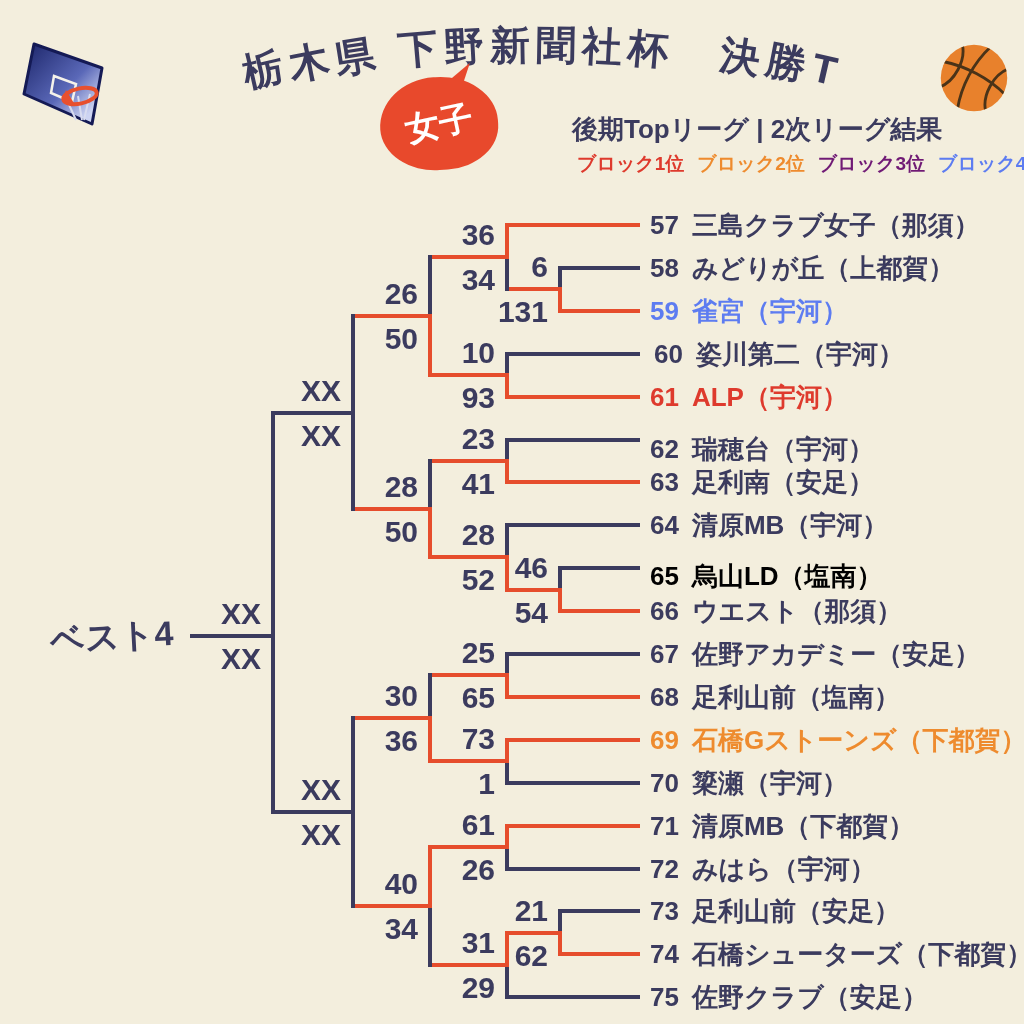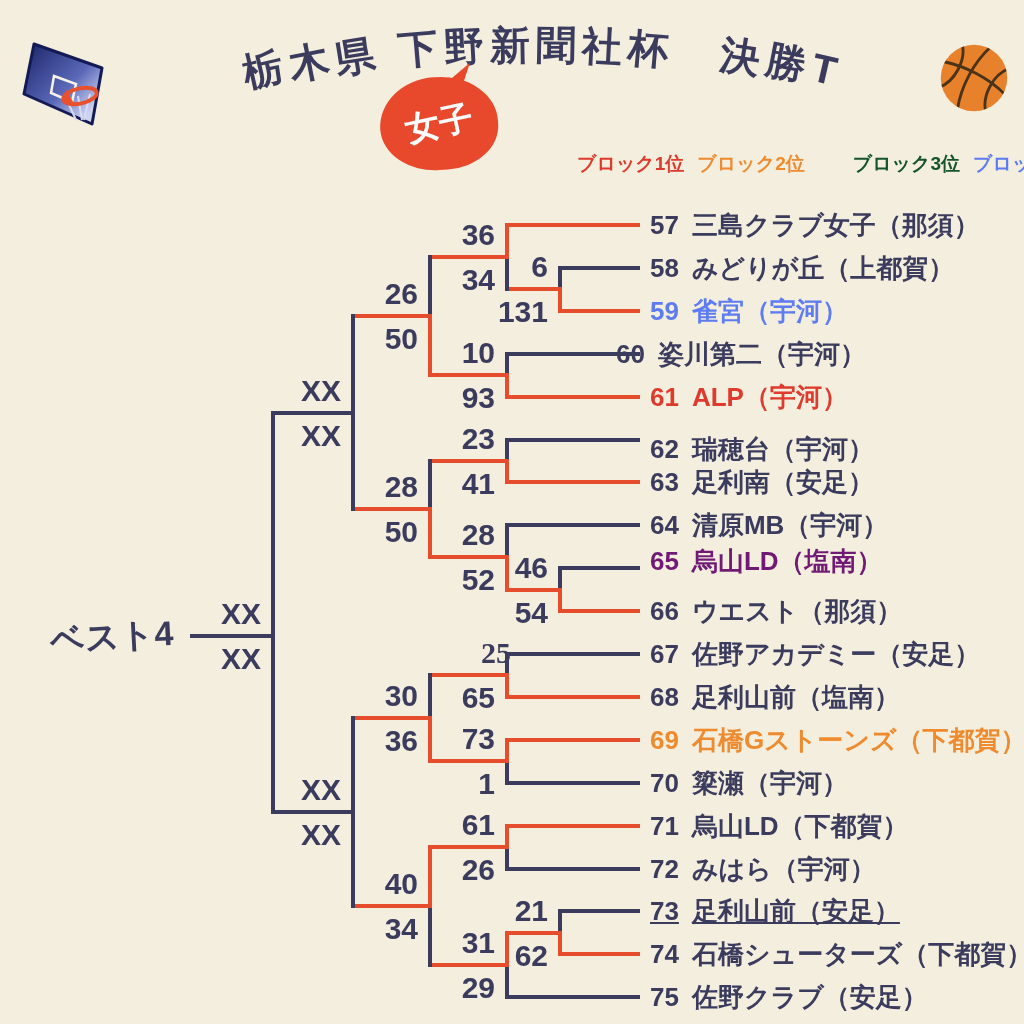--- a/index.html
+++ b/index.html
@@ -90,57 +90,58 @@
       <path d="M12,14 C24,27 24,53 12,66"></path>
       <path d="M68,14 C56,27 56,53 68,66"></path>
     </g>
   </svg>
 
   <div class="bubble-tail"></div>
   <div class="bubble">
     <div class="bubble-label">女子</div>
   </div>
 
-  <div id="legend"><span style="color: rgb(222, 58, 45);">ブロック1位</span><span style="color: rgb(238, 139, 46);">ブロック2位</span><span style="color: #14532d; margin-left: 35px;">ブロック3位</span><span style="color: rgb(93, 124, 241);">ブロック4位</span></div>
+  <div class="subtitle">後期Topリーグ | 2次リーグ結果</div>
+  <div id="legend"><span style="color: rgb(222, 58, 45);">ブロック1位</span><span style="color: rgb(238, 139, 46);">ブロック2位</span><span style="color: #701a75;">ブロック3位</span><span style="color: rgb(93, 124, 241);">ブロック4位</span></div>
 
   <div id="bracket">
       <div class="line" style="left: 505px; top: 223px; width: 135px; height: 4px; background: rgb(230, 77, 44);"></div>
       <div class="team" style="left: 650px; top: 208px; color: rgb(59, 59, 94);"><span class="tnum">57</span><span class="tname">三島クラブ女子（那須）</span></div>
       <div class="line" style="left: 558px; top: 265.9px; width: 82px; height: 4px; background: rgb(59, 59, 94);"></div>
       <div class="team" style="left: 650px; top: 250.9px; color: rgb(59, 59, 94);"><span class="tnum">58</span><span class="tname">みどりが丘（上都賀）</span></div>
       <div class="line" style="left: 558px; top: 308.8px; width: 82px; height: 4px; background: rgb(230, 77, 44);"></div>
       <div class="team" style="left: 650px; top: 293.8px; color: rgb(93, 124, 241);"><span class="tnum">59</span><span class="tname">雀宮（宇河）</span></div>
       <div class="line" style="left: 505px; top: 351.7px; width: 135px; height: 4px; background: rgb(59, 59, 94);"></div>
-      <div class="team" style="left: 616px; top: 336.7px; color: rgb(59, 59, 94); text-align: right;"><span class="tnum">60</span><span class="tname">姿川第二（宇河）</span></div>
+      <div class="team" style="left: 654px; top: 336.7px; color: rgb(59, 59, 94); text-align: right;"><span class="tnum">60</span><span class="tname">姿川第二（宇河）</span></div>
       <div class="line" style="left: 505px; top: 394.6px; width: 135px; height: 4px; background: rgb(230, 77, 44);"></div>
       <div class="team" style="left: 650px; top: 379.6px; color: rgb(222, 58, 45);"><span class="tnum">61</span><span class="tname">ALP（宇河）</span></div>
       <div class="line" style="left: 505px; top: 437.5px; width: 135px; height: 4px; background: rgb(59, 59, 94);"></div>
       <div class="team" style="left: 650px; top: 432px; color: rgb(59, 59, 94);"><span class="tnum">62</span><span class="tname">瑞穂台（宇河）</span></div>
       <div class="line" style="left: 505px; top: 480.4px; width: 135px; height: 4px; background: rgb(230, 77, 44);"></div>
       <div class="team" style="left: 650px; top: 465.4px; color: rgb(59, 59, 94);"><span class="tnum">63</span><span class="tname">足利南（安足）</span></div>
       <div class="line" style="left: 505px; top: 523.3px; width: 135px; height: 4px; background: rgb(59, 59, 94);"></div>
       <div class="team" style="left: 650px; top: 508.3px; color: rgb(59, 59, 94);"><span class="tnum">64</span><span class="tname">清原MB（宇河）</span></div>
       <div class="line" style="left: 558px; top: 566.2px; width: 82px; height: 4px; background: rgb(59, 59, 94);"></div>
-      <div class="team" style="left: 650px; top: 544px; color: #701a75; text-align: center;"><span class="tnum">65</span><span class="tname">烏山LD（塩南）</span></div>
+      <div class="team" style="left: 650px; top: 559px; color: #000000; text-align: center;"><span class="tnum">65</span><span class="tname">烏山LD（塩南）</span></div>
       <div class="line" style="left: 558px; top: 609.1px; width: 82px; height: 4px; background: rgb(230, 77, 44);"></div>
       <div class="team" style="left: 650px; top: 594.1px; color: rgb(59, 59, 94);"><span class="tnum">66</span><span class="tname">ウエスト（那須）</span></div>
       <div class="line" style="left: 505px; top: 652px; width: 135px; height: 4px; background: rgb(59, 59, 94);"></div>
       <div class="team" style="left: 650px; top: 637px; color: rgb(59, 59, 94);"><span class="tnum">67</span><span class="tname">佐野アカデミー（安足）</span></div>
       <div class="line" style="left: 505px; top: 694.9px; width: 135px; height: 4px; background: rgb(230, 77, 44);"></div>
       <div class="team" style="left: 650px; top: 679.9px; color: rgb(59, 59, 94);"><span class="tnum">68</span><span class="tname">足利山前（塩南）</span></div>
       <div class="line" style="left: 505px; top: 737.8px; width: 135px; height: 4px; background: rgb(230, 77, 44);"></div>
       <div class="team" style="left: 650px; top: 722.8px; color: rgb(238, 139, 46);"><span class="tnum">69</span><span class="tname">石橋Gストーンズ（下都賀）</span></div>
       <div class="line" style="left: 505px; top: 780.7px; width: 135px; height: 4px; background: rgb(59, 59, 94);"></div>
       <div class="team" style="left: 650px; top: 765.7px; color: rgb(59, 59, 94);"><span class="tnum">70</span><span class="tname">簗瀬（宇河）</span></div>
       <div class="line" style="left: 505px; top: 823.6px; width: 135px; height: 4px; background: rgb(230, 77, 44);"></div>
-      <div class="team" style="left: 650px; top: 808.6px; color: rgb(59, 59, 94);"><span class="tnum">71</span><span class="tname">烏山LD（下都賀）</span></div>
+      <div class="team" style="left: 650px; top: 808.6px; color: rgb(59, 59, 94);"><span class="tnum">71</span><span class="tname">清原MB（下都賀）</span></div>
       <div class="line" style="left: 505px; top: 866.5px; width: 135px; height: 4px; background: rgb(59, 59, 94);"></div>
       <div class="team" style="left: 650px; top: 851.5px; color: rgb(59, 59, 94);"><span class="tnum">72</span><span class="tname">みはら（宇河）</span></div>
       <div class="line" style="left: 558px; top: 909.4px; width: 82px; height: 4px; background: rgb(59, 59, 94);"></div>
-      <div class="team" style="left: 650px; top: 894.4px; color: rgb(59, 59, 94); text-decoration: underline;"><span class="tnum">73</span><span class="tname">足利山前（安足）</span></div>
+      <div class="team" style="left: 650px; top: 894.4px; color: rgb(59, 59, 94);"><span class="tnum">73</span><span class="tname">足利山前（安足）</span></div>
       <div class="line" style="left: 558px; top: 952.3px; width: 82px; height: 4px; background: rgb(230, 77, 44);"></div>
       <div class="team" style="left: 650px; top: 937.3px; color: rgb(59, 59, 94);"><span class="tnum">74</span><span class="tname">石橋シューターズ（下都賀）</span></div>
       <div class="line" style="left: 505px; top: 995.2px; width: 135px; height: 4px; background: rgb(59, 59, 94);"></div>
       <div class="team" style="left: 650px; top: 980.2px; color: rgb(59, 59, 94);"><span class="tnum">75</span><span class="tname">佐野クラブ（安足）</span></div>
       <div class="line" style="left: 558px; top: 265.9px; width: 4px; height: 25.45px; background: rgb(59, 59, 94);"></div>
       <div class="line" style="left: 558px; top: 287.35px; width: 4px; height: 25.45px; background: rgb(230, 77, 44);"></div>
       <div class="line" style="left: 507px; top: 287.35px; width: 55px; height: 4px; background: rgb(230, 77, 44);"></div>
       <div class="score" style="left: 464px; top: 251.35px;">6</div>
       <div class="score" style="left: 464px; top: 296.35px;">131</div>
       <div class="line" style="left: 505px; top: 255.175px; width: 4px; height: 36.175px; background: rgb(59, 59, 94);"></div>
@@ -179,21 +180,21 @@
       <div class="score" style="left: 334px; top: 471.212px;">28</div>
       <div class="score" style="left: 334px; top: 516.212px;">50</div>
       <div class="line" style="left: 351px; top: 314.163px; width: 4px; height: 100.525px; background: rgb(59, 59, 94);"></div>
       <div class="line" style="left: 351px; top: 410.688px; width: 4px; height: 100.525px; background: rgb(59, 59, 94);"></div>
       <div class="line" style="left: 273px; top: 410.688px; width: 82px; height: 4px; background: rgb(59, 59, 94);"></div>
       <div class="score" style="left: 257px; top: 374.688px;">XX</div>
       <div class="score" style="left: 257px; top: 419.688px;">XX</div>
       <div class="line" style="left: 505px; top: 652px; width: 4px; height: 25.45px; background: rgb(59, 59, 94);"></div>
       <div class="line" style="left: 505px; top: 673.45px; width: 4px; height: 25.45px; background: rgb(230, 77, 44);"></div>
       <div class="line" style="left: 430px; top: 673.45px; width: 79px; height: 4px; background: rgb(230, 77, 44);"></div>
-      <div class="score" style="left: 427px; top: 637.45px; font-family: Liberation Serif, serif;">25</div>
+      <div class="score" style="left: 411px; top: 637.45px;">25</div>
       <div class="score" style="left: 411px; top: 682.45px;">65</div>
       <div class="line" style="left: 505px; top: 759.25px; width: 4px; height: 25.45px; background: rgb(59, 59, 94);"></div>
       <div class="line" style="left: 505px; top: 737.8px; width: 4px; height: 25.45px; background: rgb(230, 77, 44);"></div>
       <div class="line" style="left: 430px; top: 759.25px; width: 79px; height: 4px; background: rgb(230, 77, 44);"></div>
       <div class="score" style="left: 411px; top: 723.25px;">73</div>
       <div class="score" style="left: 411px; top: 768.25px;">1</div>
       <div class="line" style="left: 428px; top: 673.45px; width: 4px; height: 46.9px; background: rgb(59, 59, 94);"></div>
       <div class="line" style="left: 428px; top: 716.35px; width: 4px; height: 46.9px; background: rgb(230, 77, 44);"></div>
       <div class="line" style="left: 353px; top: 716.35px; width: 79px; height: 4px; background: rgb(230, 77, 44);"></div>
       <div class="score" style="left: 334px; top: 680.35px;">30</div>

